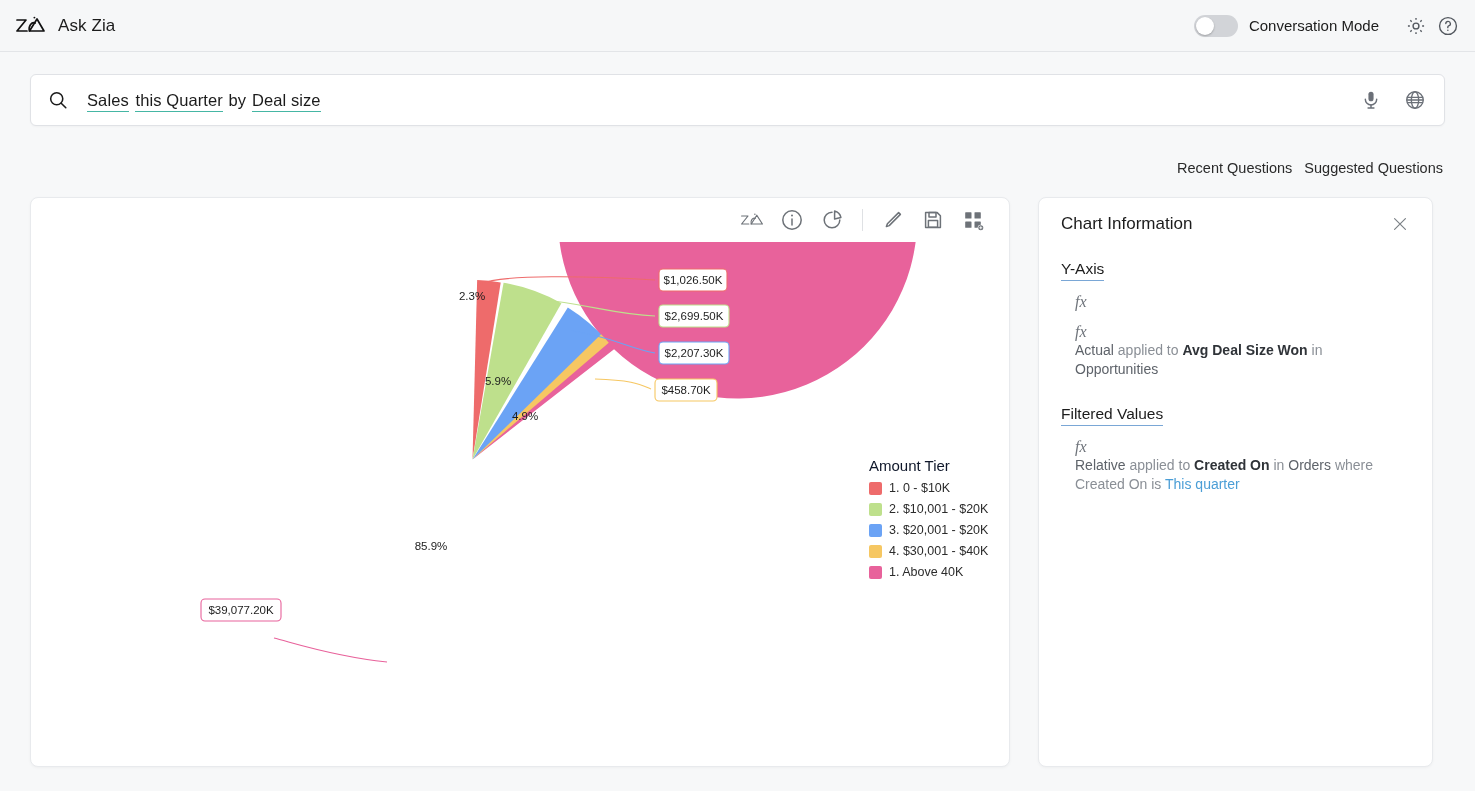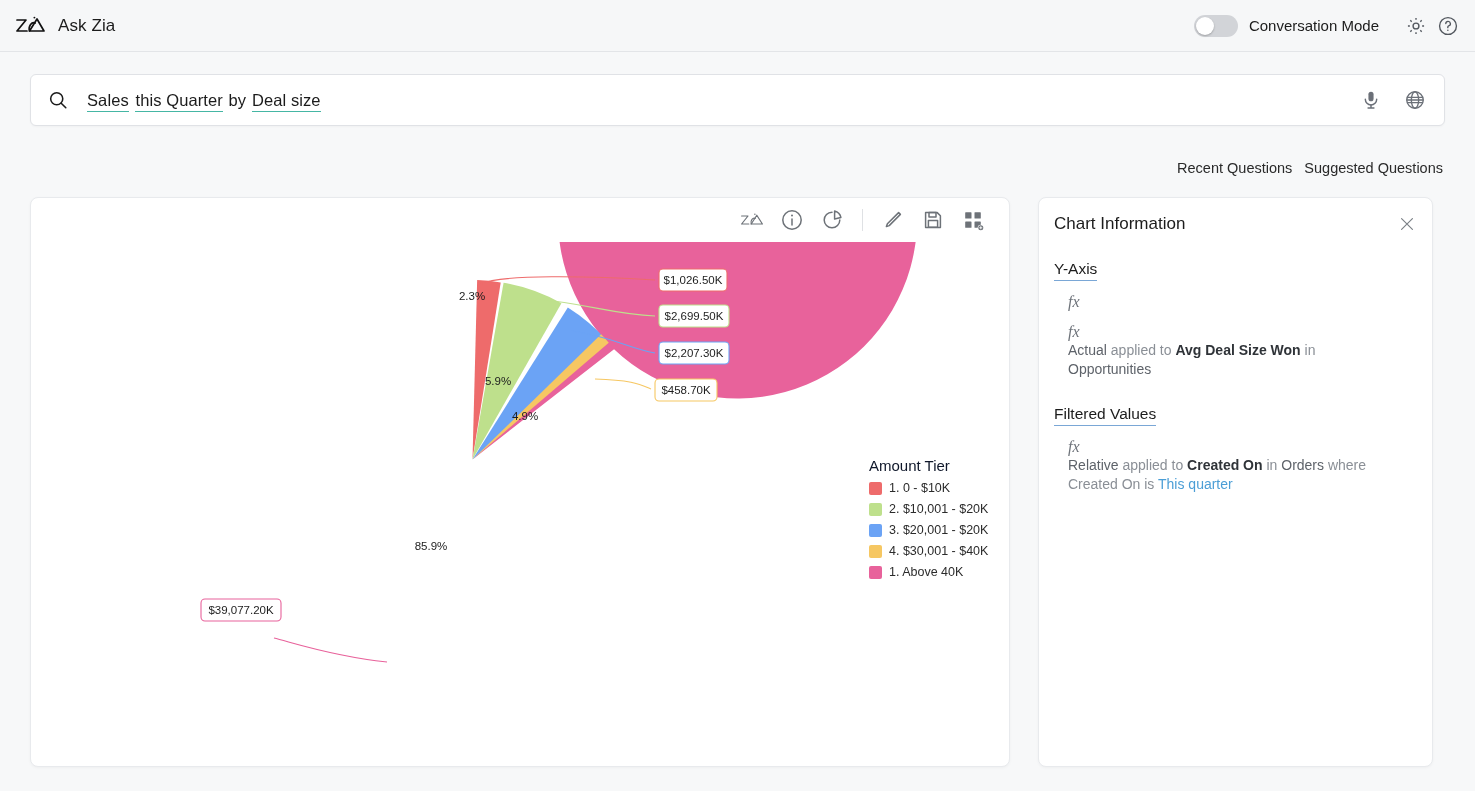--- a/index.html
+++ b/index.html
@@ -120,21 +120,21 @@
   .showing .m-blue { color: #6b7fd0; }
   .showing .m-red  { color: #b05a5f; }
   .showing .m-link { color: #7aa7d6; }
 
   
   .info-card {
     position: absolute; left: 1038px; top: 197px;
     width: 395px; height: 570px;
     background: #fff; border: 1px solid #e8eaed; border-radius: 8px;
     box-shadow: 0 1px 3px rgba(0,0,0,.04);
-    padding: 16px 15px;
+    padding: 16px 22px;
   }
   .info-head { display: flex; align-items: flex-start; }
   .info-title { font-size: 17px; color: #1c1c1c; }
   .close-icon {
     margin-left: auto; width: 20px; height: 20px; color: #7b8086; cursor: pointer;
   }
   .sec-title {
     margin-top: 26px; font-size: 15.5px; color: #1c1c1c;
     display: inline-block; border-bottom: 1.5px solid #7aa7d6; padding-bottom: 2px;
   }

